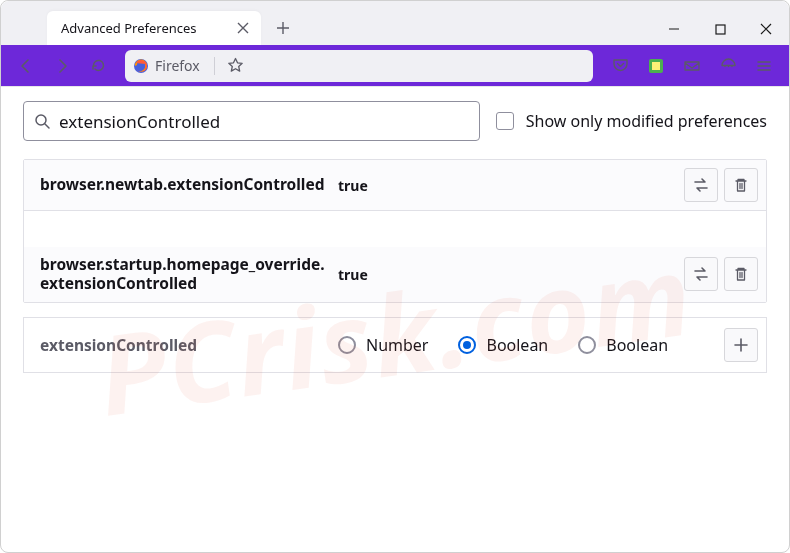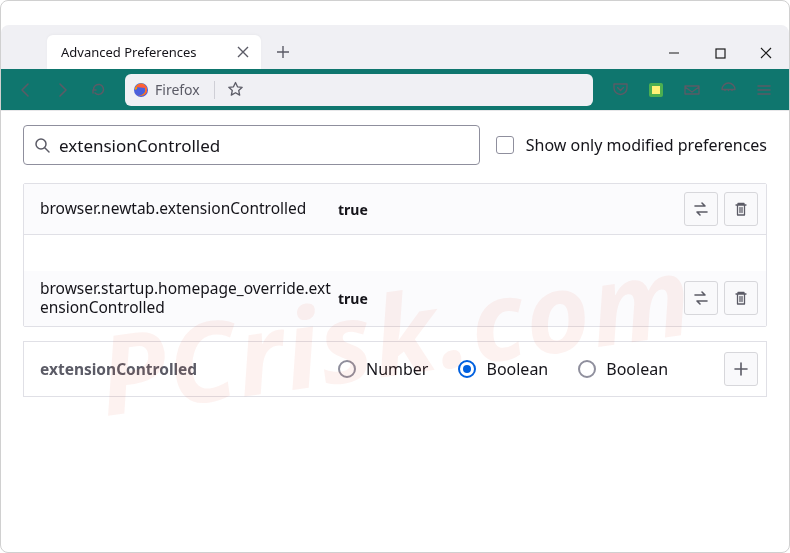--- a/index.html
+++ b/index.html
@@ -1,50 +1,50 @@
 <!DOCTYPE html>
 <html><head>
   <meta charset="utf-8">
   <style>
     * { margin: 0; padding: 0; box-sizing: border-box; font-family: "Segoe UI", system-ui, -apple-system, sans-serif; }
     body { width: 790px; height: 553px; background: #fff; overflow: hidden; border: 1px solid #d0d0d0; border-radius: 8px; position: relative; }
 
     
-    .titlebar { display: flex; align-items: flex-end; height: 44px; background: #f0f0f4; border-radius: 8px 8px 0 0; margin-top: 24px; }
+    .titlebar { display: flex; align-items: flex-end; height: 44px; background: #f0f0f4; border-radius: 8px 8px 0 0; }
     .tab-strip { display: flex; align-items: flex-end; padding-left: 46px; flex: 1; }
     .tab { display: flex; align-items: center; height: 34px; background: #fff; border-radius: 6px 6px 0 0; padding: 0 10px 0 14px; gap: 38px; box-shadow: 0 -1px 3px rgba(0,0,0,0.03); }
     .tab-title { font-size: 13px; color: #15141a; }
     .tab-close { width: 16px; height: 16px; display: flex; align-items: center; justify-content: center; cursor: pointer; color: #5b5b66; }
     .newtab-btn { width: 28px; height: 28px; display: flex; align-items: center; justify-content: center; margin-left: 8px; margin-bottom: 3px; border-radius: 4px; cursor: pointer; color: #5b5b66; }
     .win-controls { display: flex; gap: 0; margin-left: auto; }
     .win-btn { width: 46px; height: 32px; display: flex; align-items: center; justify-content: center; cursor: pointer; color: #1b1b1b; }
 
     
-    .navbar { display: flex; align-items: center; height: 42px; padding: 0 10px; gap: 6px; background: #0f766e; border-bottom: 1px solid #e7e7e9; }
+    .navbar { display: flex; align-items: center; height: 42px; padding: 0 10px; gap: 6px; background: #6d28d9; border-bottom: 1px solid #e7e7e9; }
     .nav-btn { width: 30px; height: 30px; display: flex; align-items: center; justify-content: center; border-radius: 4px; cursor: pointer; color: #5b5b66; }
     .urlbar { flex: 1; height: 32px; background: #f0f0f4; border-radius: 6px; display: flex; align-items: center; padding: 0 8px; gap: 6px; margin: 0 6px; }
     .urlbar-identity { display: flex; align-items: center; gap: 6px; color: #5b5b66; font-size: 14px; padding-right: 8px; }
     .ff-logo { width: 16px; height: 16px; }
     .urlbar-sep { width: 1px; height: 18px; background: #cfcfd6; }
     .urlbar-text { flex: 1; font-size: 14px; color: #5b5b66; padding-left: 8px; }
     .urlbar-star { color: #5b5b66; }
 
     
     .content { padding: 14px 22px; }
     .searchrow { display: flex; align-items: center; gap: 16px; }
     .searchbox { flex: 1; height: 40px; border: 1px solid #8f8f9d; border-radius: 4px; display: flex; align-items: center; padding: 0 10px; gap: 8px; }
     .search-icon { color: #5b5b66; }
     .search-input { border: none; outline: none; font-size: 17px; flex: 1; color: #15141a; background: transparent; }
     .onlymod { display: flex; align-items: center; gap: 12px; font-size: 16px; color: #15141a; }
     .onlymod-cb { width: 18px; height: 18px; border: 1px solid #8f8f9d; border-radius: 3px; }
 
     .results { margin-top: 18px; border: 1px solid #e0e0e6; border-radius: 2px; }
     .resrow { display: flex; align-items: center; min-height: 46px; padding: 8px 8px; border-bottom: 1px solid #e0e0e6; background: #fbfbfd; gap: 6px; }
     .resrow:last-child { border-bottom: none; margin-top: 36px; }
-    .resrow .prefname { width: 300px; font-size: 15.5px; font-weight: 400; color: #15141a; padding-left: 8px; word-break: break-word; line-height: 1.25; }
+    .resrow .prefname { width: 300px; font-size: 15.5px; font-weight: 700; color: #15141a; padding-left: 8px; word-break: break-word; line-height: 1.25; }
     .resrow .prefval { font-size: 14px; font-weight: 700; color: #15141a; }
     .resrow .spacer { flex: 1; }
     .action-btn { width: 34px; height: 34px; display: flex; align-items: center; justify-content: center; border: 1px solid #d7d7db; background: #f9f9fb; border-radius: 3px; cursor: pointer; color: #5b5b66; }
 
     .addrow { margin-top: 14px; border: 1px solid #e0e0e6; display: flex; align-items: center; min-height: 56px; padding: 8px 8px; background: #fff; gap: 6px; }
     .addrow .prefname { width: 300px; font-size: 15.5px; font-weight: 700; color: #5b5b66; padding-left: 8px; }
     .radios { display: flex; align-items: center; gap: 30px; flex: 1; }
     .radio-item { display: flex; align-items: center; gap: 10px; font-size: 16px; color: #15141a; cursor: pointer; }
     .radio-circle { width: 18px; height: 18px; border-radius: 50%; border: 2px solid #8f8f9d; display: inline-flex; align-items: center; justify-content: center; }
     .radio-circle.checked { border-color: #0060df; }

